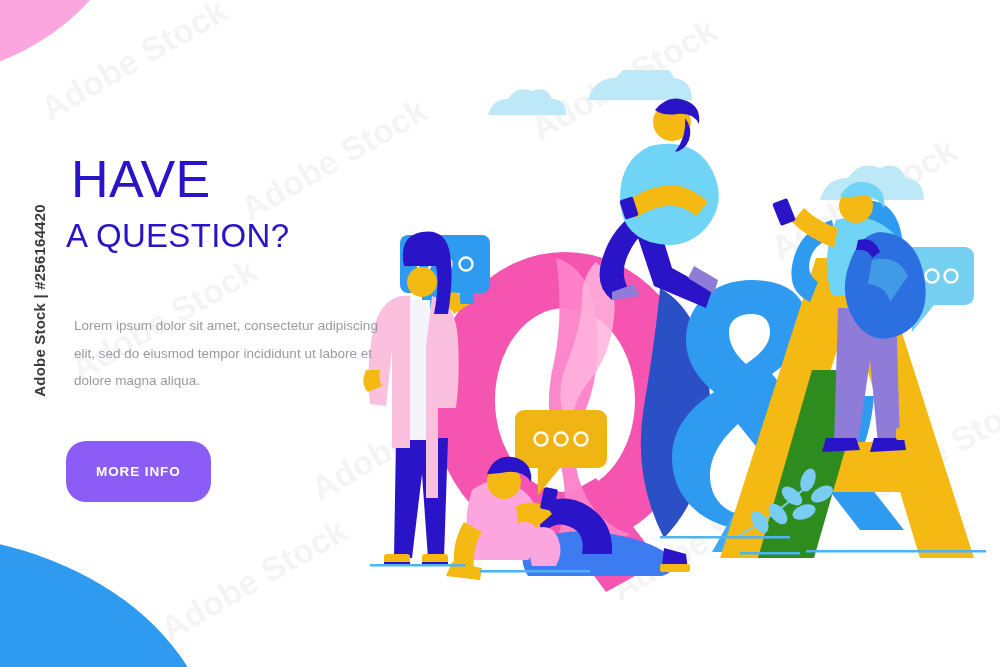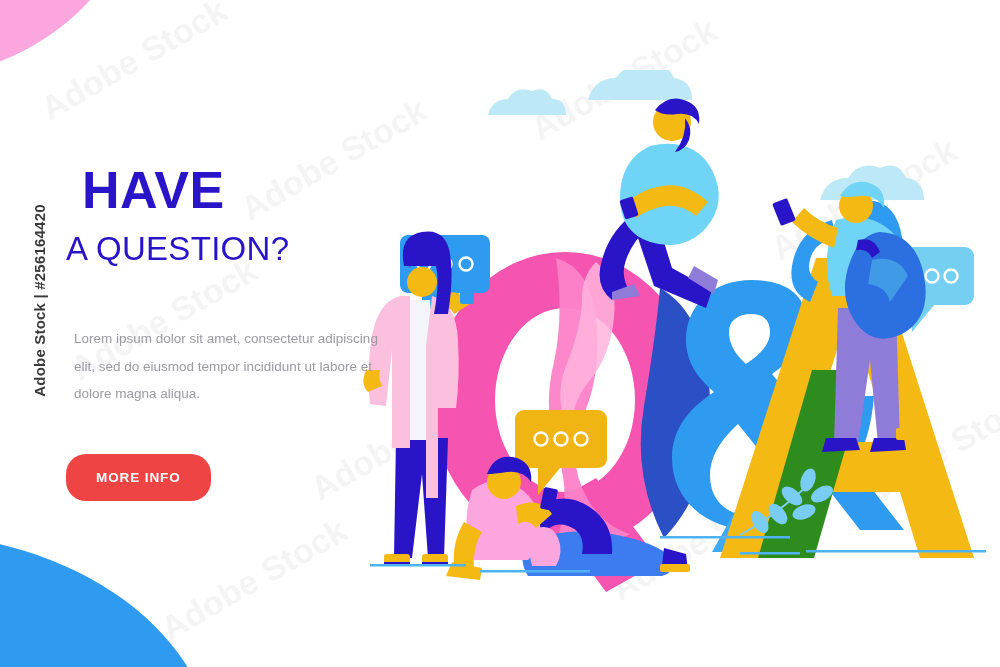--- a/index.html
+++ b/index.html
@@ -39,49 +39,49 @@
   
   .left-col {
     position: absolute;
     left: 66px;
     top: 148px;
     width: 330px;
   }
   .headline-1 {
     color: #2A14C8;
     font-size: 52px;
-    font-weight: bold;
+    font-weight: normal;
     letter-spacing: 0.5px;
     line-height: 1.0;
-    margin: 16px;
+    margin: 5px;
   }
   .headline-2 {
     color: #2A14C8;
     font-size: 33px;
     font-weight: normal;
     letter-spacing: 0.3px;
     line-height: 1.0;
     margin: 14px 0 0 0;
   }
   .body-copy {
     color: #9a9aa2;
     font-size: 13.5px;
     line-height: 2.05;
     margin: 8px;
     width: 318px;
   }
   .body-wrap { margin-top: 60px; }
   .cta-btn {
     display: inline-block;
     margin-top: 38px;
-    background: #ef4444;
+    background: #8b5cf6;
     color: #ffffff;
     border: none;
     border-radius: 20px;
-    padding: 16px 30px;
+    padding: 23px 30px;
     font-size: 13.5px;
     font-weight: bold;
     letter-spacing: 0.9px;
     cursor: pointer;
   }
 
   
   .wm-vertical {
     position: absolute;
     left: -86px;

